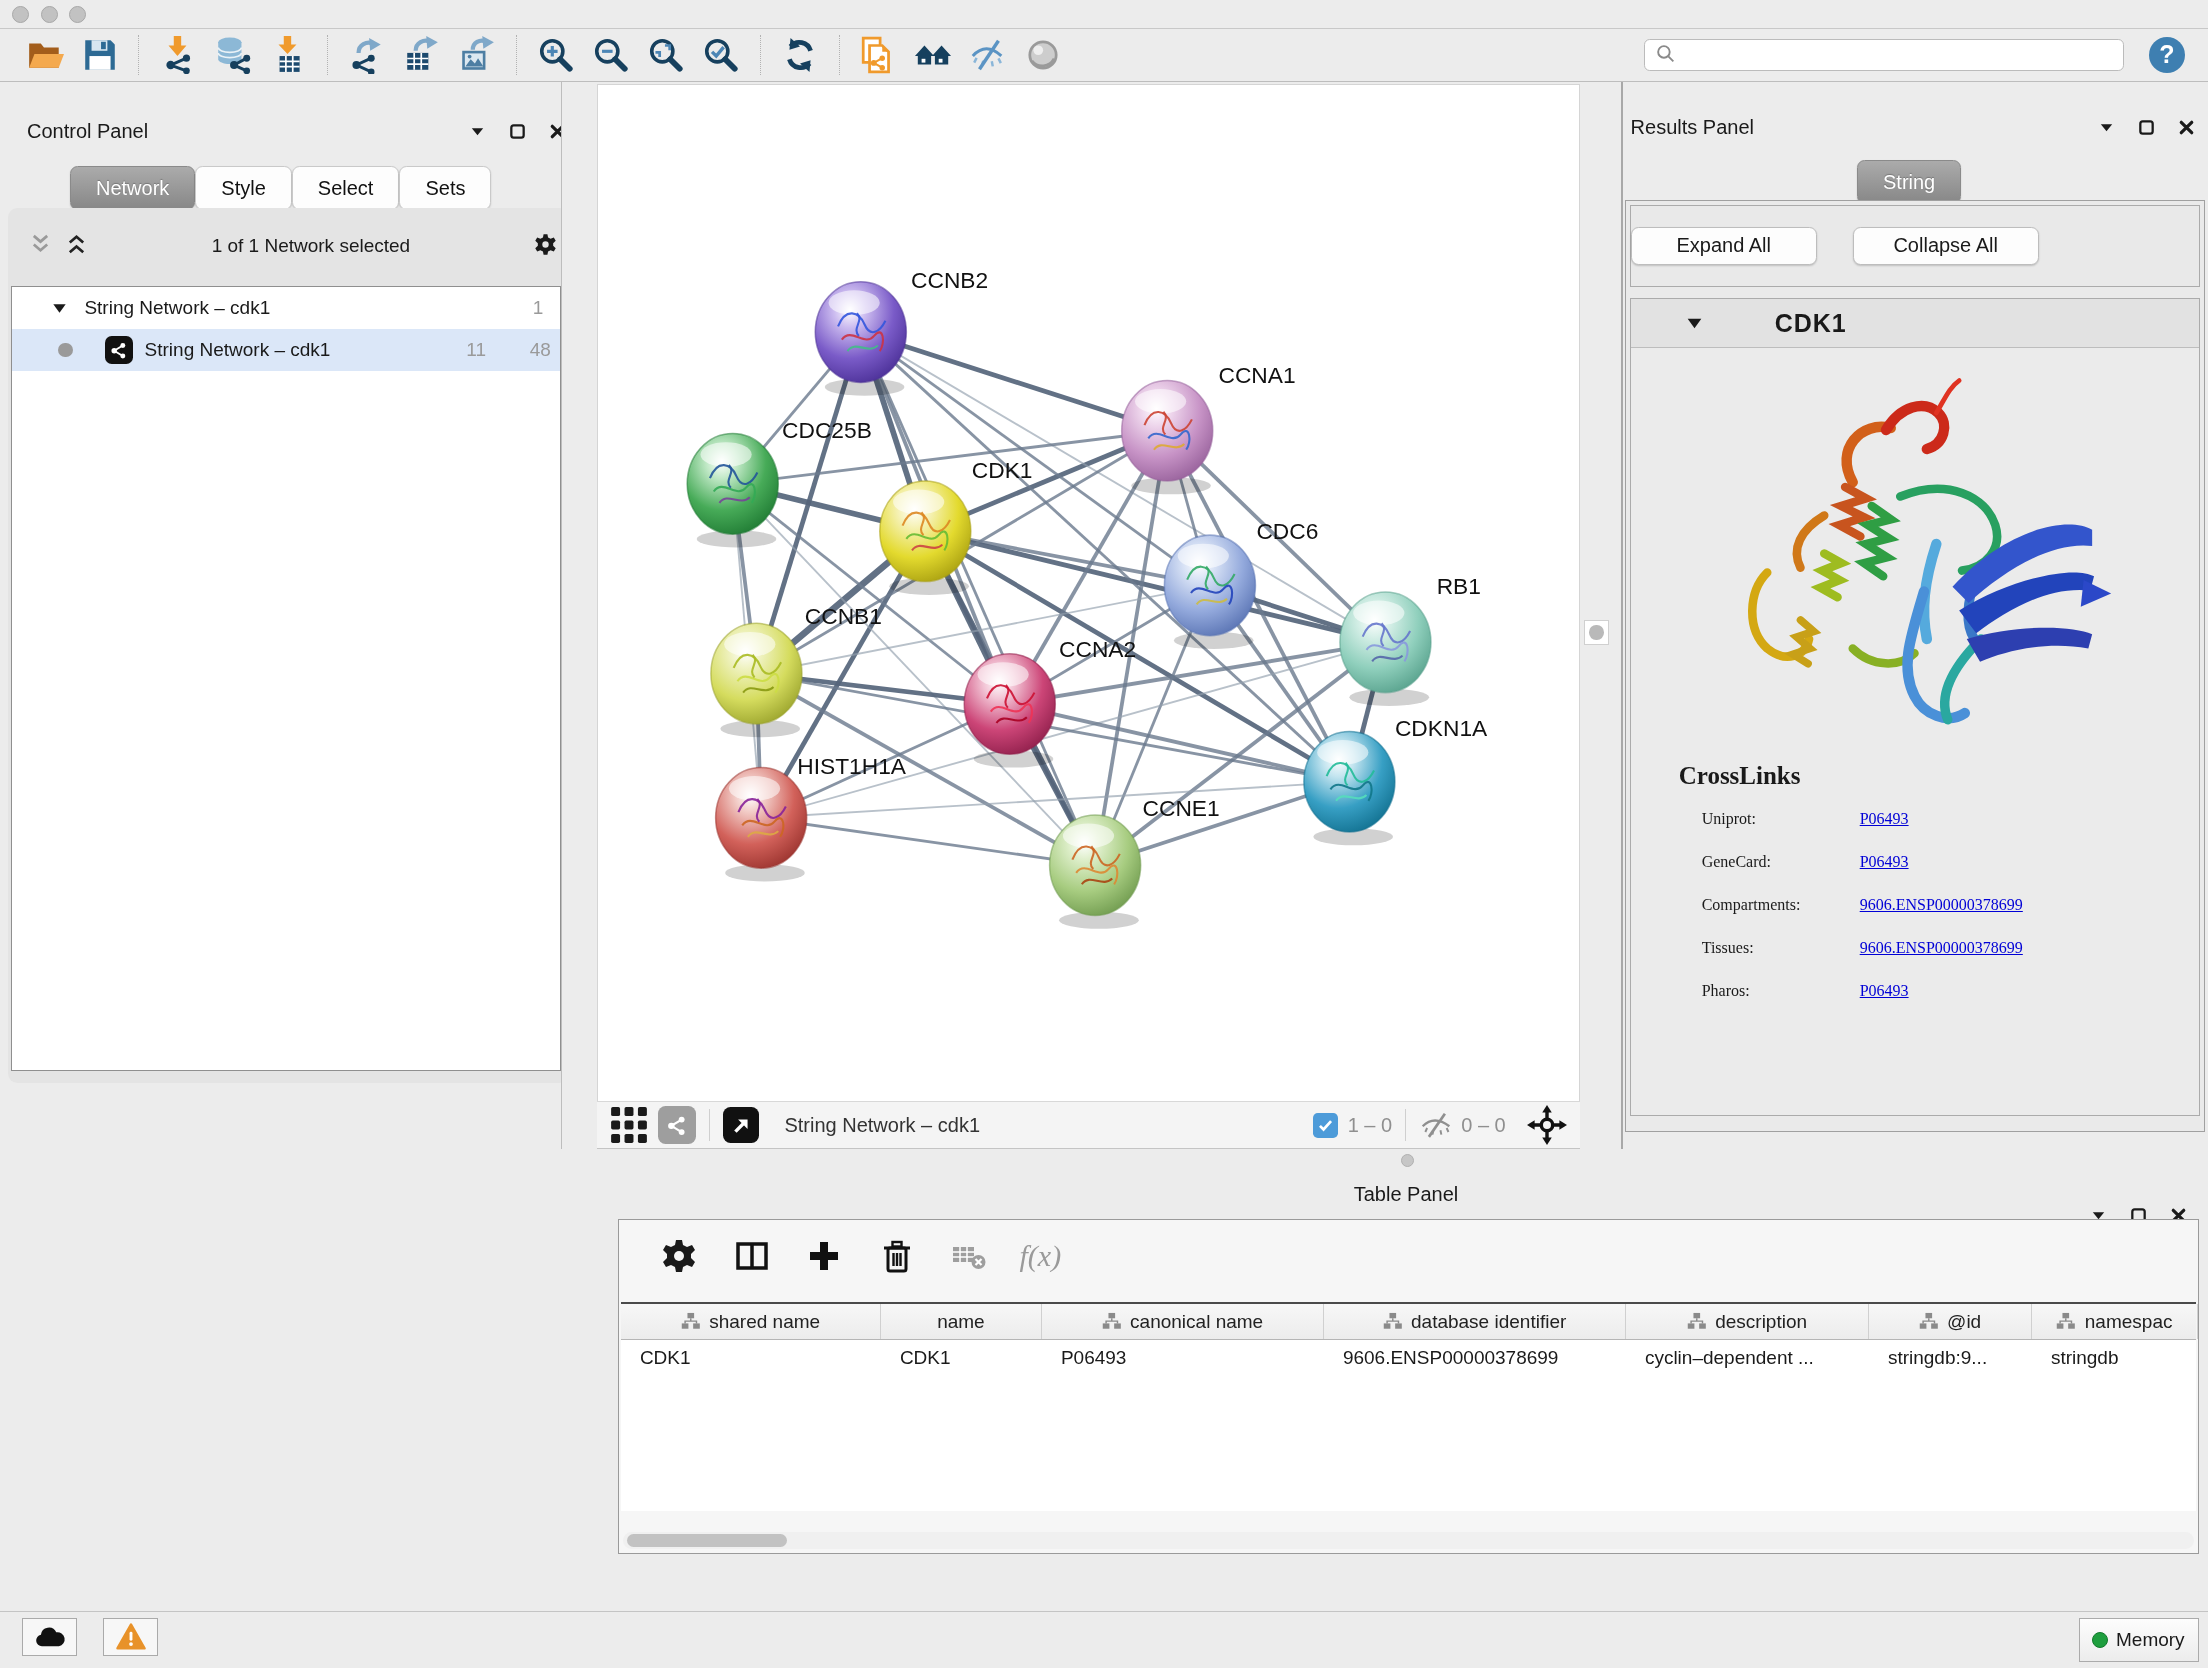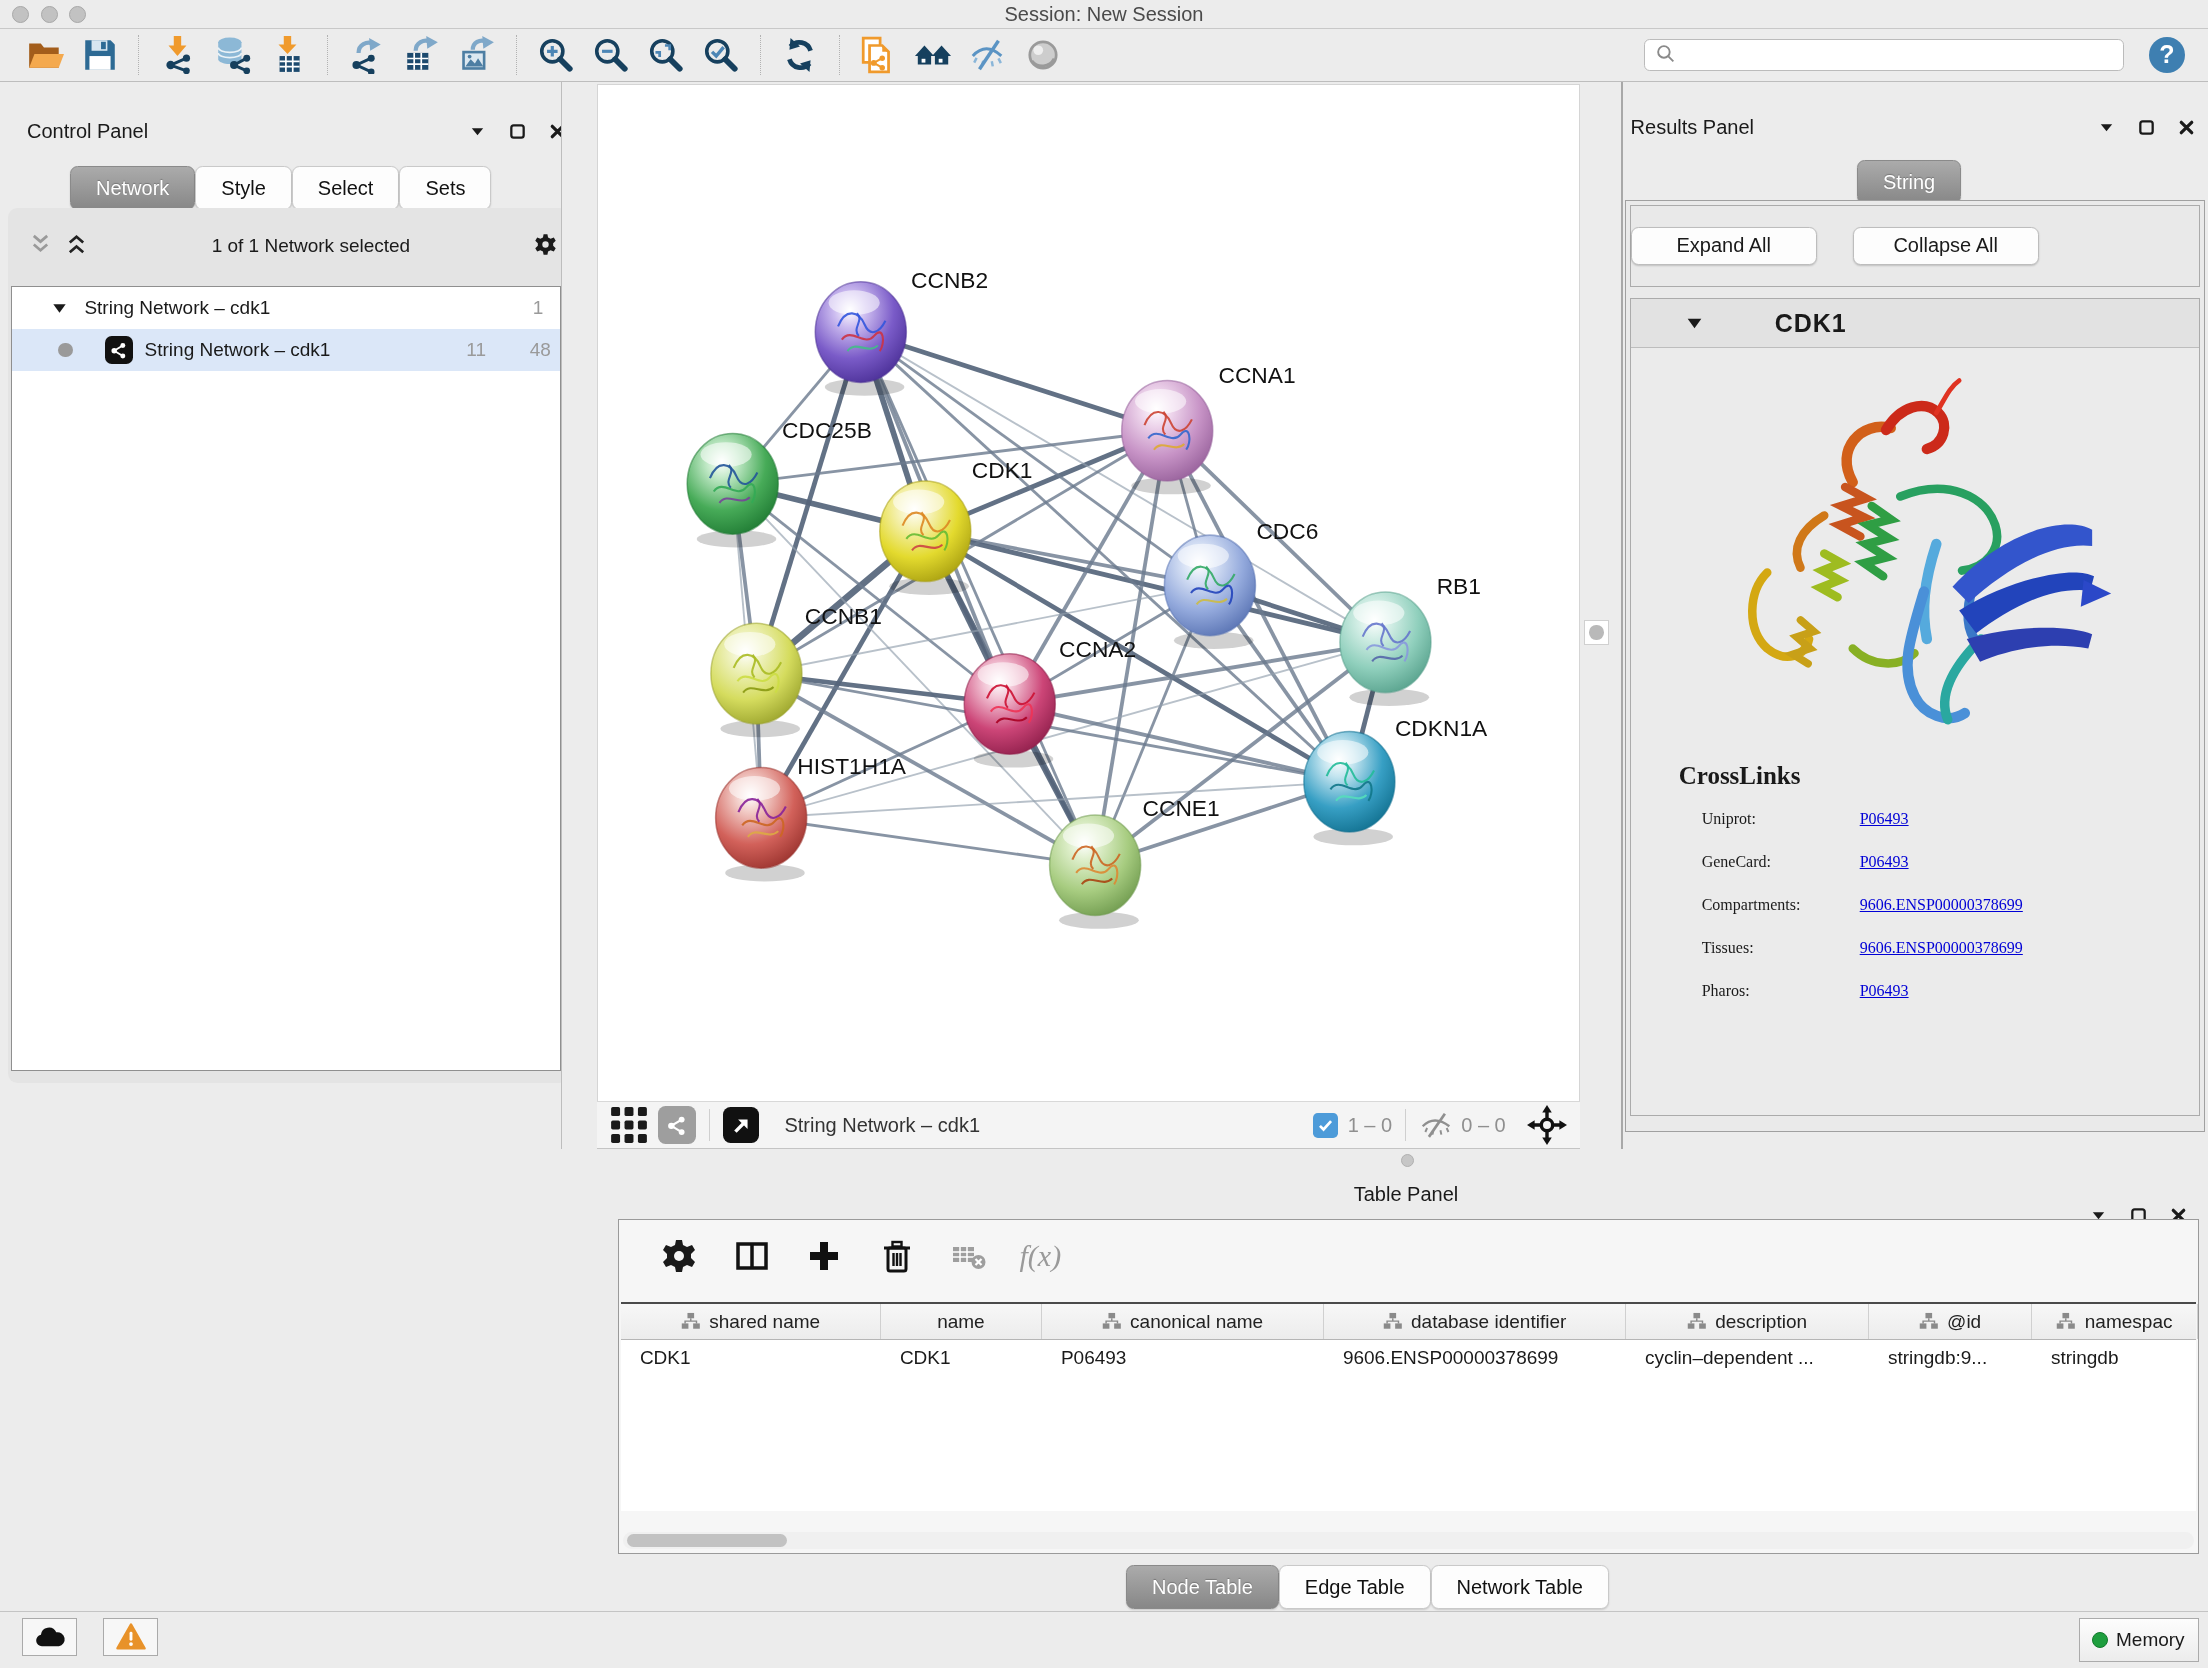--- a/index.html
+++ b/index.html
@@ -108,21 +108,20 @@
   #memory-button { right:9.5px; width:120px; height:44px; gap:7.6px; font-size:19px; background:linear-gradient(#fdfdfd,#ececec); border:1.9px solid #ababab; }
   #memory-dot { width:16px; height:16px; border-radius:50%; background:#1e9e3e; border:1px solid #127a2c; }
 </style>
 </head>
 <body>
 
 <div id="titlebar" class="abs">
   <span class="tb-dot" style="left:12.4px"></span>
   <span class="tb-dot" style="left:41px"></span>
   <span class="tb-dot" style="left:69px"></span>
-  <div id="window-title">Session: New Session</div>
 </div>
 
 <div id="main-toolbar" class="abs">
 
   <div class="tbtn">
       <svg viewBox="0 0 36 36">
         <path d="M3 7h11l3 4h14v19H3z" fill="#a35d1b"></path>
         <path d="M31 30H3l5-13h28z" fill="#f4a94e"></path>
       </svg>
     </div>
@@ -871,25 +870,20 @@
             <div class="td" style="width: 243px; flex: 0 0 auto;">cyclin–dependent ...</div>
             <div class="td" style="width: 163px; flex: 0 0 auto;">stringdb:9...</div>
             <div class="td" style="width: 166px; flex: 0 0 auto;">stringdb</div>
           </div>
         </div>
     </div>
     <div id="tp-hscroll">
         <i></i>
       </div>
   </div>
-  <div id="tp-tabs">
-      <div class="tab selected">Node Table</div>
-      <div class="tab">Edge Table</div>
-      <div class="tab">Network Table</div>
-    </div>
 </div>
 
 <div id="status-bar" class="abs">
   <div class="sb-btn" style="left:22px;width:55px">
       <span style="display:flex">
         <svg viewBox="0 0 36 26">
           <path d="M28 24H9a6.5 6.5 0 0 1-1.2-12.9A9 9 0 0 1 25 8.3 6 6 0 0 1 28 24z" fill="#111"></path>
         </svg>
       </span>
     </div>

